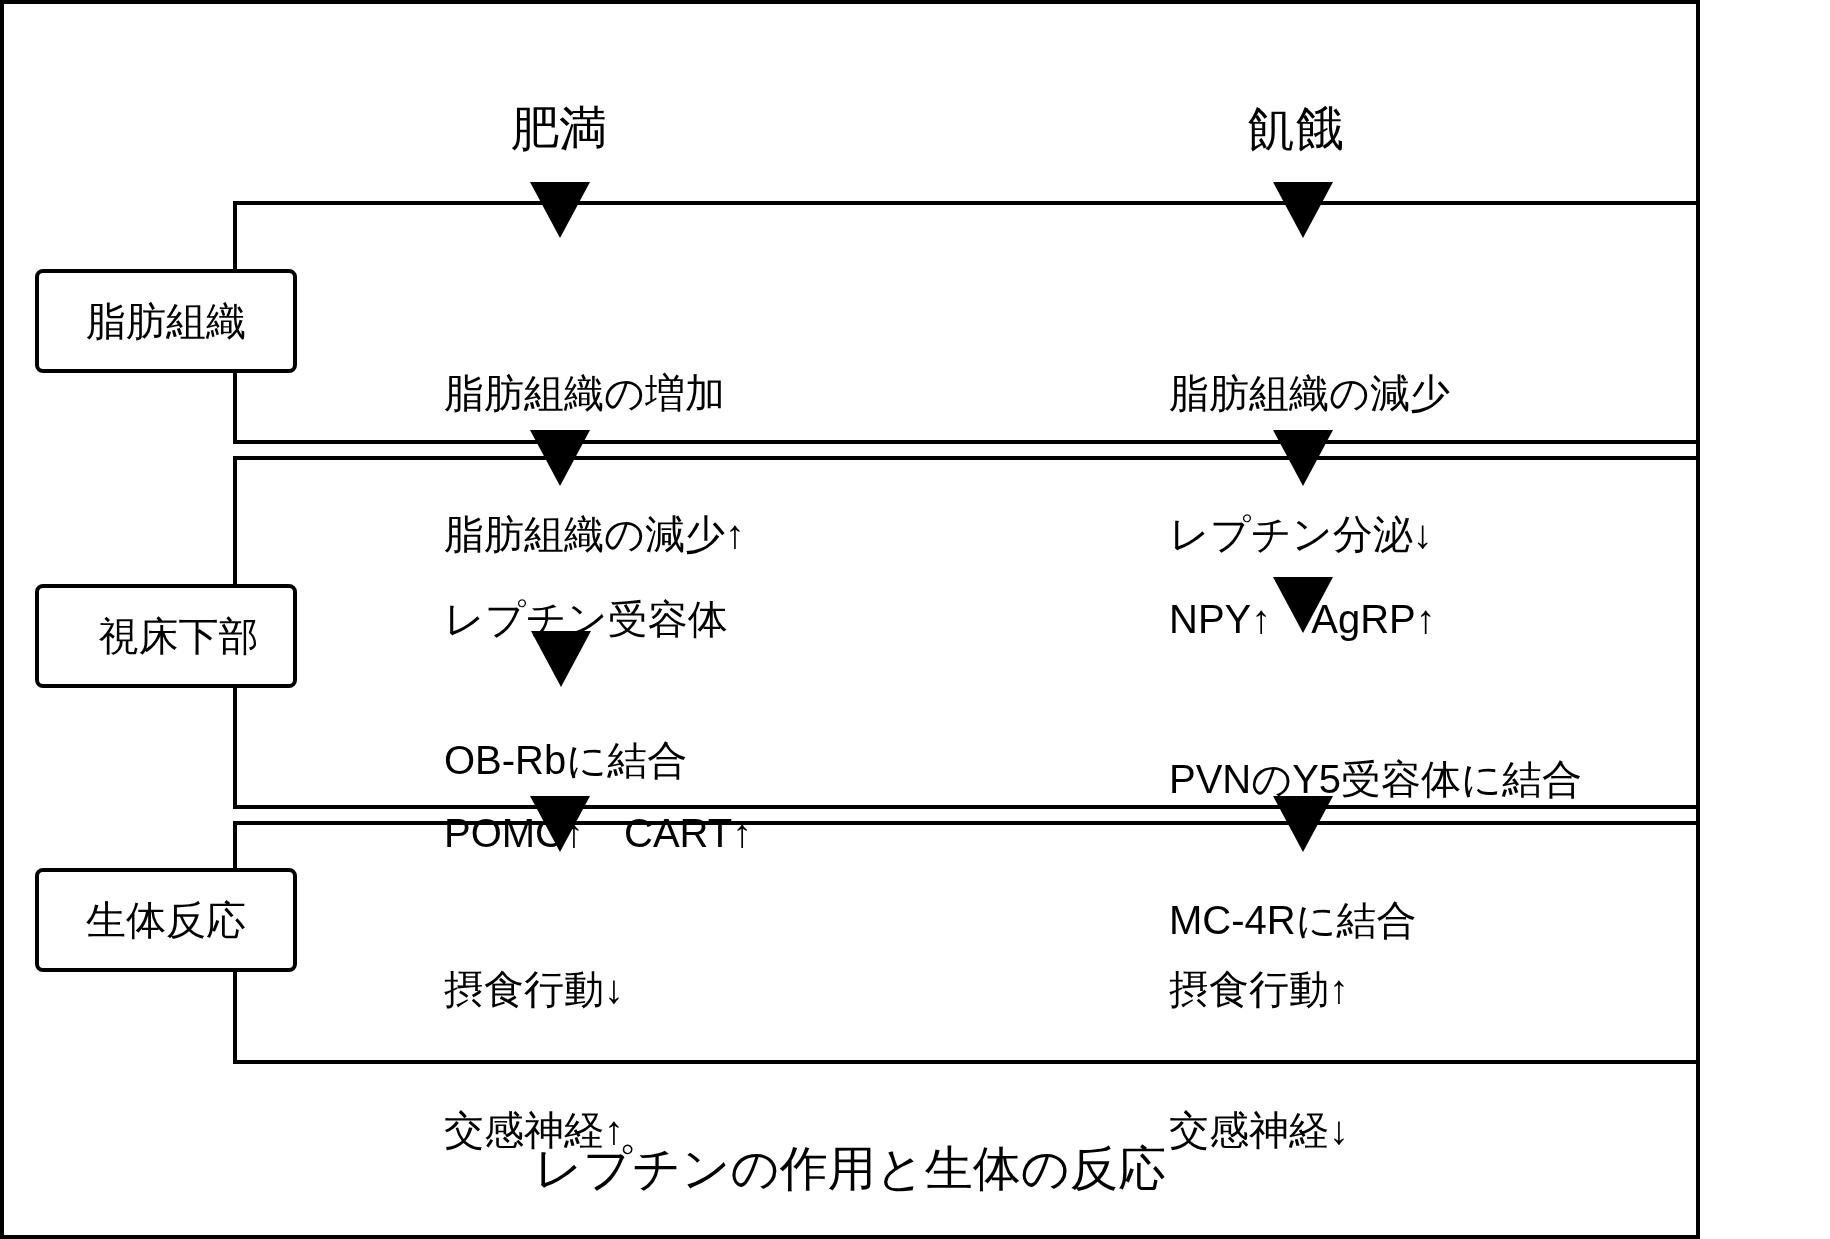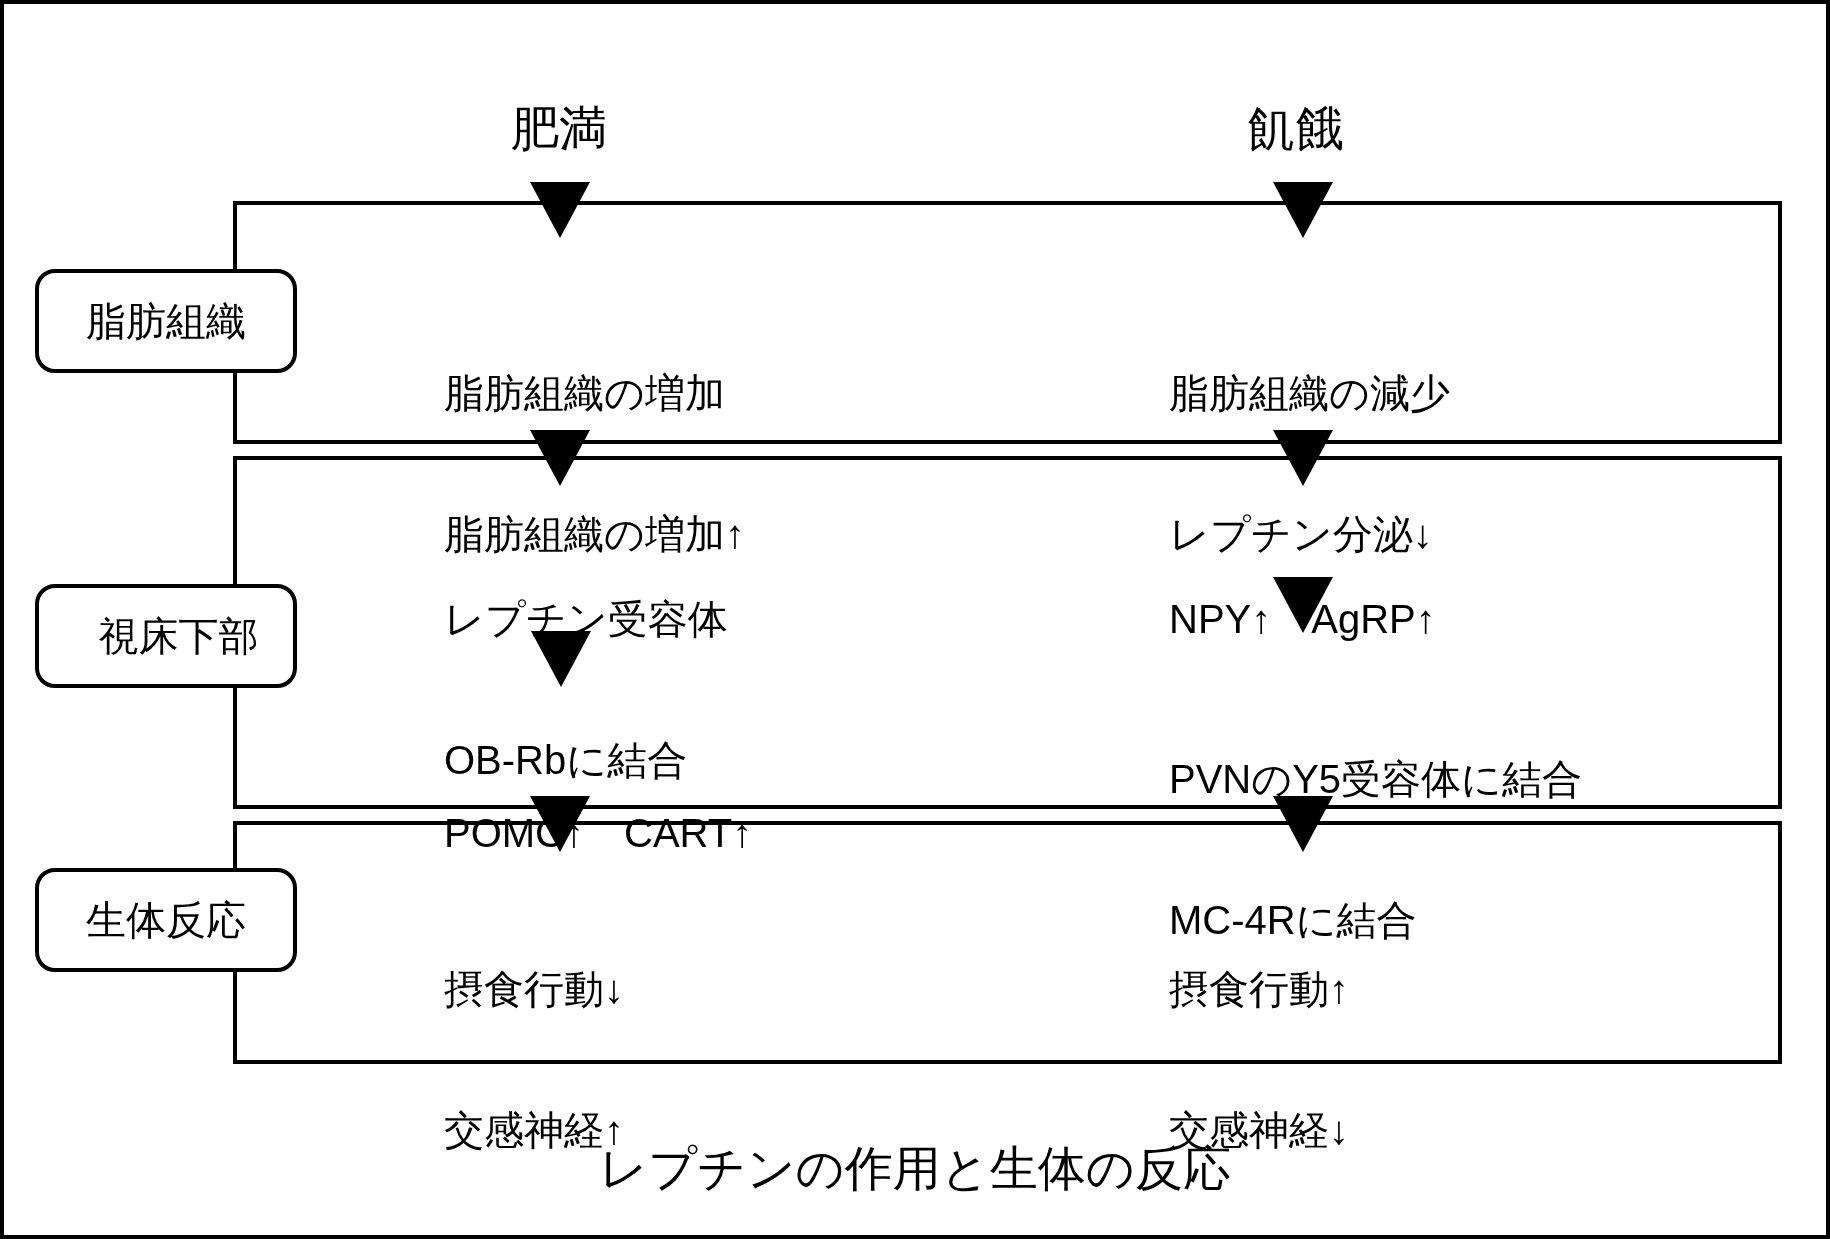--- a/index.html
+++ b/index.html
@@ -3,21 +3,21 @@
 <meta charset="utf-8">
 <style>
   * { margin: 0; padding: 0; box-sizing: border-box; }
   html, body { background: #ffffff; }
   body {
     font-family: "Liberation Sans", "DejaVu Sans", sans-serif;
     color: #000000;
   }
   .stage {
     position: relative;
-    width: 1830px;
+    width: 1700px;
     height: 1239px;
     background: #ffffff;
     border: 4px solid #000000;
     overflow: hidden;
   }
   .col-header {
     position: absolute;
     top: 96px;
     transform: translateX(-50%);
     font-size: 48px;
@@ -33,21 +33,21 @@
     background: transparent;
     z-index: 1;
   }
   .label-box {
     position: absolute;
     left: 31px;
     width: 262px;
     height: 104px;
     background: #ffffff;
     border: 4px solid #000000;
-    border-radius: 20px;
+    border-radius: 8px;
     display: flex;
     align-items: center;
     justify-content: center;
     font-size: 40px;
     white-space: nowrap;
     z-index: 3;
   }
   .arrow-down {
     position: absolute;
     width: 0;
@@ -96,21 +96,21 @@
   <div class="arrow-down" style="left:557px; top:627px;"></div>
   <div class="arrow-down" style="left:556px; top:792px;"></div>
 
   <div class="arrow-down" style="left:1299px; top:178px;"></div>
   <div class="arrow-down" style="left:1299px; top:426px;"></div>
   <div class="arrow-down" style="left:1299px; top:573px;"></div>
   <div class="arrow-down" style="left:1299px; top:792px;"></div>
 
   <div class="text-block" style="left:440px; top:272px;">
     <div>脂肪組織の増加</div>
-    <div>脂肪組織の増加↑</div>
+    <div>脂肪組織の減少↑</div>
   </div>
   <div class="text-block" style="left:440px; top:498px;">
     <div>レプチン受容体</div>
     <div>OB-Rbに結合</div>
   </div>
 
   <div class="text-block" style="left:1165px; top:272px;">
     <div>脂肪組織の減少</div>
     <div>レプチン分泌↓</div>
   </div>

